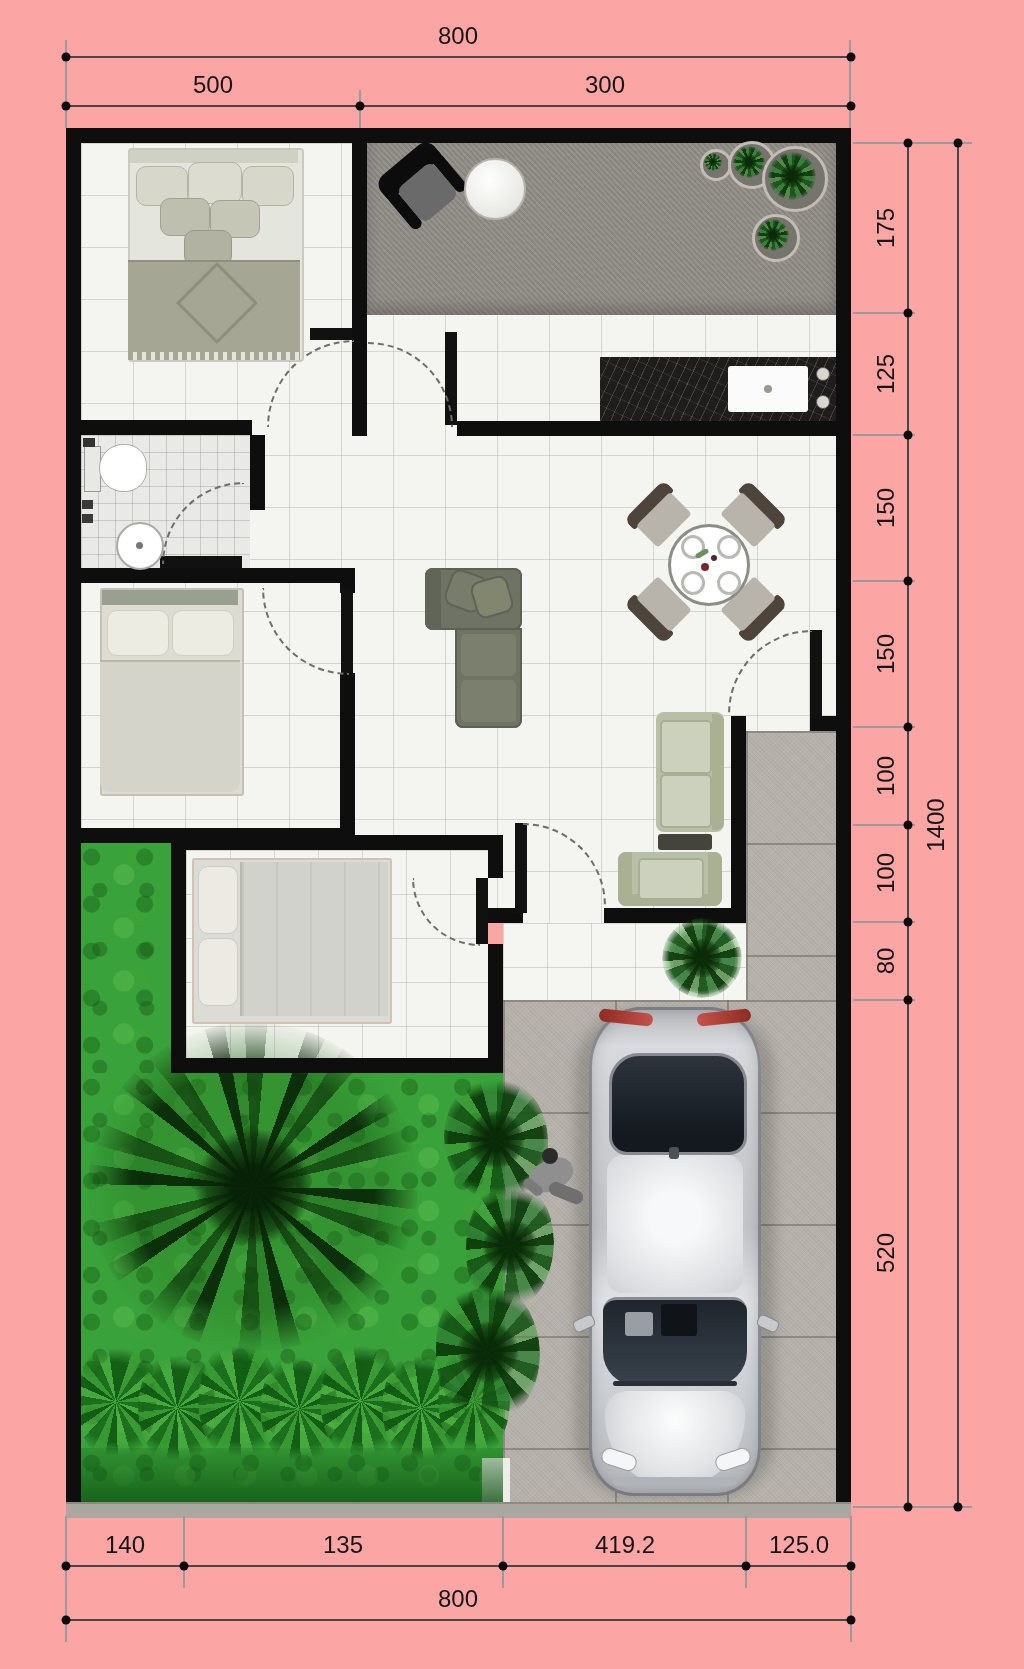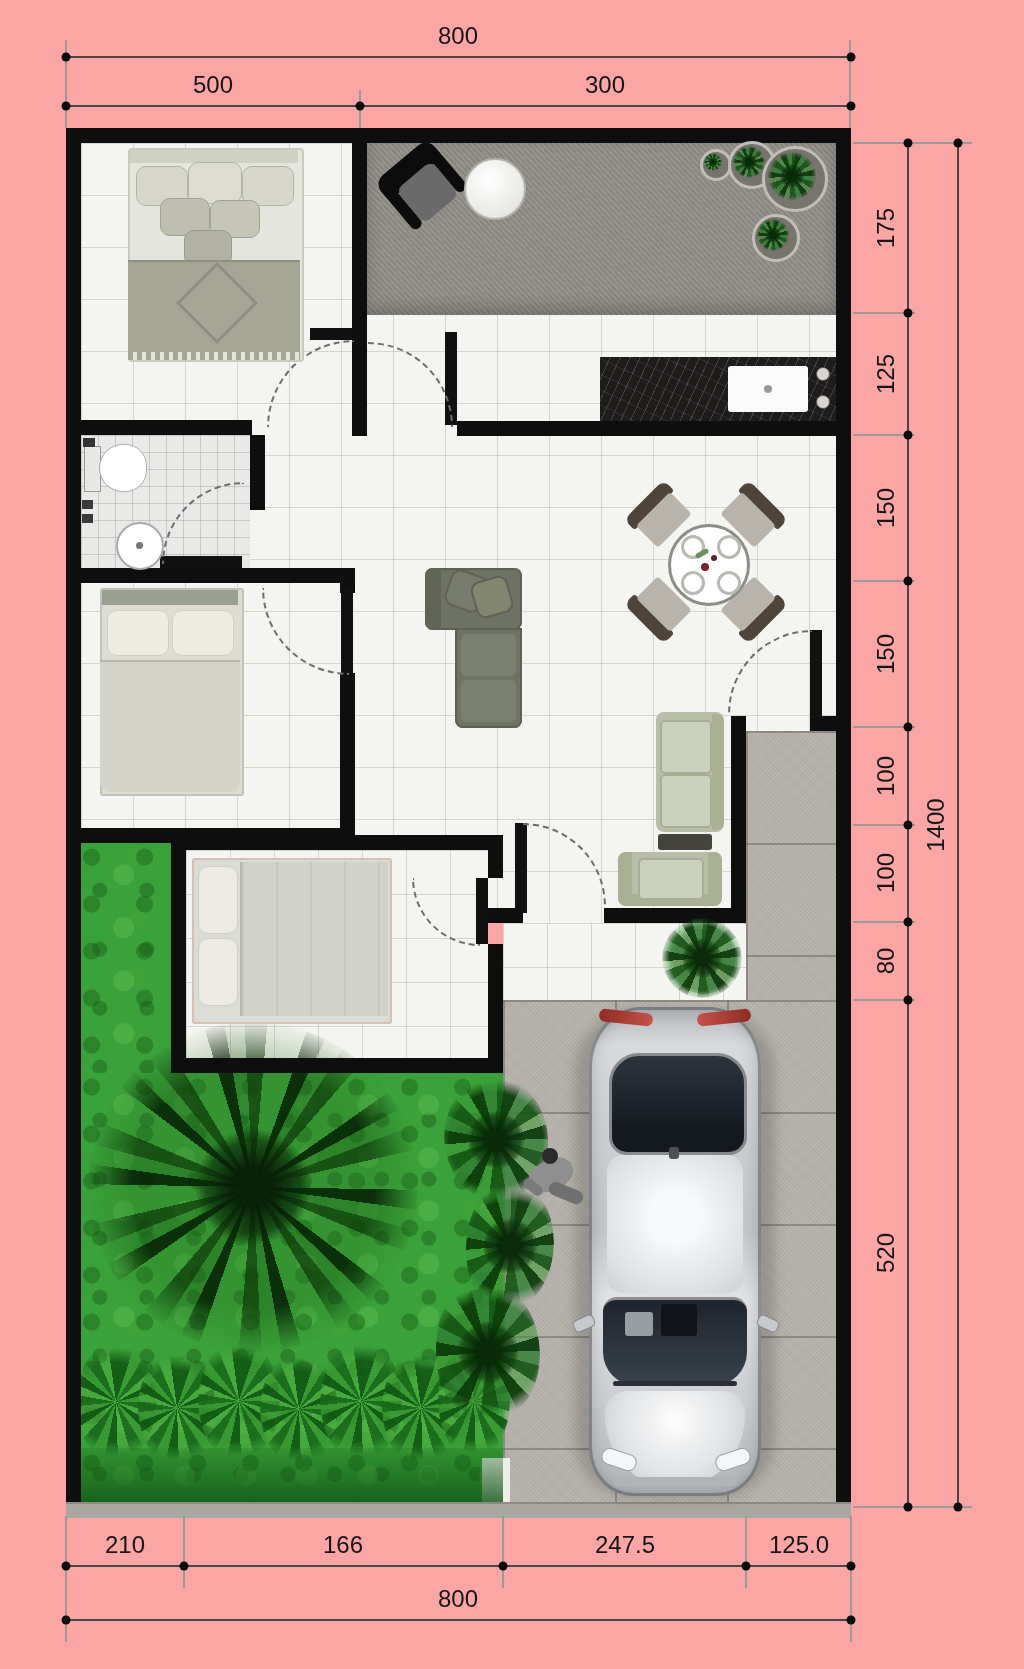--- a/index.html
+++ b/index.html
@@ -342,19 +342,19 @@
   <div class="ext" style="left:850px;top:1516px;width:2px;height:126px;"></div>
   <div class="dline" style="left:66px;top:1565px;width:785px;height:2px;"></div>
   <div class="dline" style="left:66px;top:1619px;width:785px;height:2px;"></div>
   <div class="dot" style="left:66px;top:1566px;"></div>
   <div class="dot" style="left:184px;top:1566px;"></div>
   <div class="dot" style="left:503px;top:1566px;"></div>
   <div class="dot" style="left:746px;top:1566px;"></div>
   <div class="dot" style="left:851px;top:1566px;"></div>
   <div class="dot" style="left:66px;top:1620px;"></div>
   <div class="dot" style="left:851px;top:1620px;"></div>
-  <div class="dim" style="left:125px;top:1545px;">210</div>
-  <div class="dim" style="left:343px;top:1545px;">166</div>
-  <div class="dim" style="left:625px;top:1545px;">247.5</div>
+  <div class="dim" style="left:125px;top:1545px;">140</div>
+  <div class="dim" style="left:343px;top:1545px;">135</div>
+  <div class="dim" style="left:625px;top:1545px;">419.2</div>
   <div class="dim" style="left:799px;top:1545px;">125.0</div>
   <div class="dim" style="left:458px;top:1599px;">800</div>
 
 </div>
 
 </body></html>

